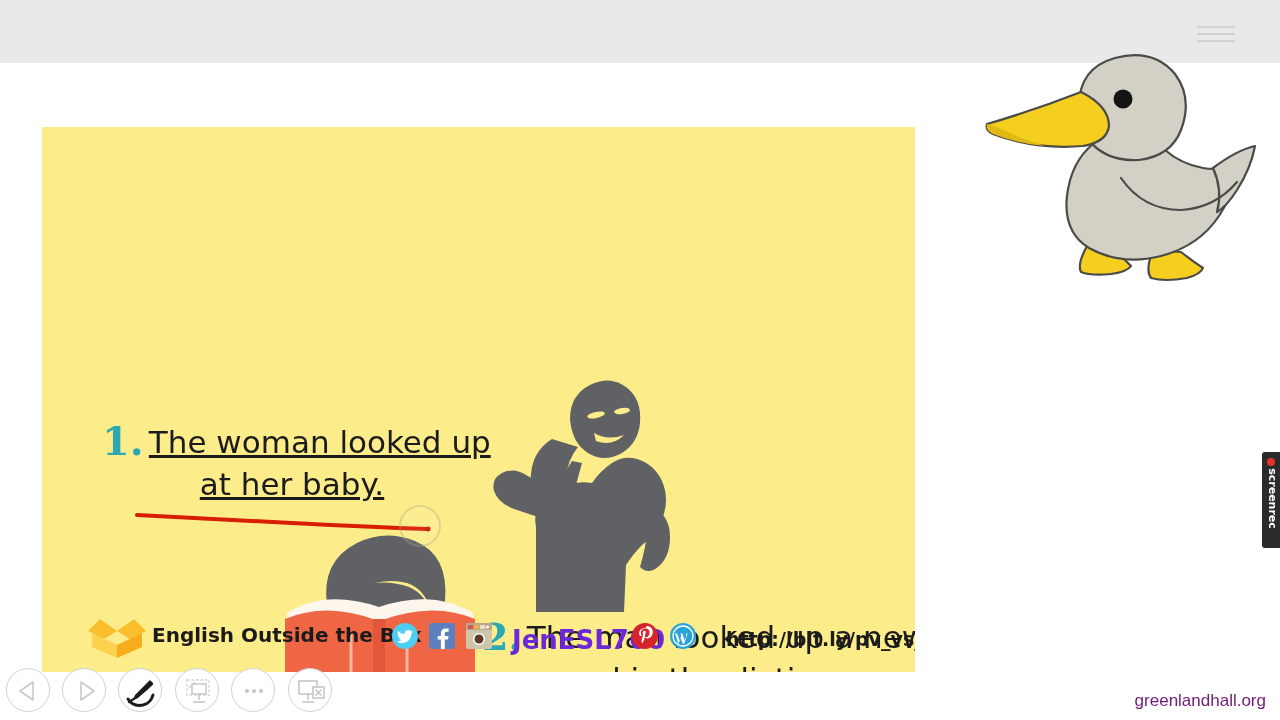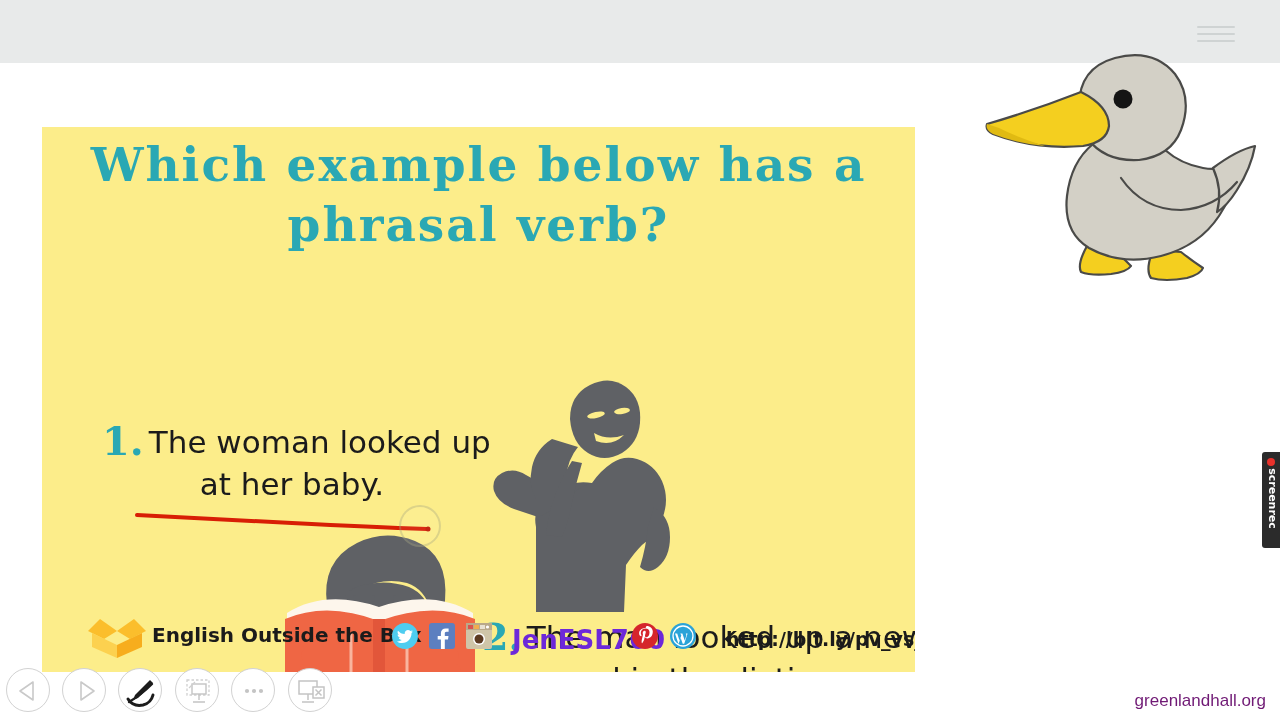--- a/index.html
+++ b/index.html
@@ -51,21 +51,21 @@
   }
   .item .num {
     font-family:"DejaVu Serif", serif;
     font-weight:bold;
     color:#2aa8b4;
   }
 
   #item1 { left:60px; top:290px; width:400px; }
   #item1 .num { font-size:40px; vertical-align:-2px; }
   #item1 .txt {
-    display:inline; font-size:31px; line-height:41px;
+    display:inline; font-size:31px; line-height:41px;text-decoration:underline;
   }
   #item1 .line2 { display:block; text-align:center; padding-right:20px; }
 
   #item2 { left:440px; top:487px; width:450px; }
   #item2 .num { font-size:38px; vertical-align:-2px; }
   #item2 .txt { display:inline; font-size:31px; line-height:41px; }
   #item2 .line2 { display:block; text-align:center; padding-left:20px; }
 
   
   .ink { position:absolute; left:90px; top:375px; width:300px; height:36px; pointer-events:none;}
@@ -162,24 +162,20 @@
   <div class="topbar">
     <div class="hamburger">
       <i></i>
         <i></i>
         <i></i>
     </div>
   </div>
 
   <div class="slide">
 
-    <div class="slide-title">
-      <span>Which  example  below  has  a</span><br>
-      <span>phrasal  verb</span><span class="q">?</span>
-    </div>
 
     <svg class="art-mother" viewBox="0 0 215 245">
       <g fill="#5f6165">
         <path d="M62 245 L62 160 Q58 140 74 128 Q96 112 118 116 Q126 104 138 96
                  Q150 88 163 92 Q180 97 188 114 Q196 133 188 152 Q182 168 168 178
                  Q160 186 152 198 L150 245 Z"></path>
         <path d="M118 116 Q104 120 92 132 Q78 145 64 150 L40 142 Q24 136 20 124
                  Q17 112 28 106 Q40 100 52 108 L70 118 Z"></path>
         <path d="M96 52 Q96 28 116 18 Q136 8 152 20 Q168 32 166 56
                  Q164 76 148 86 Q130 96 114 86 Q98 76 96 52 Z"></path>

